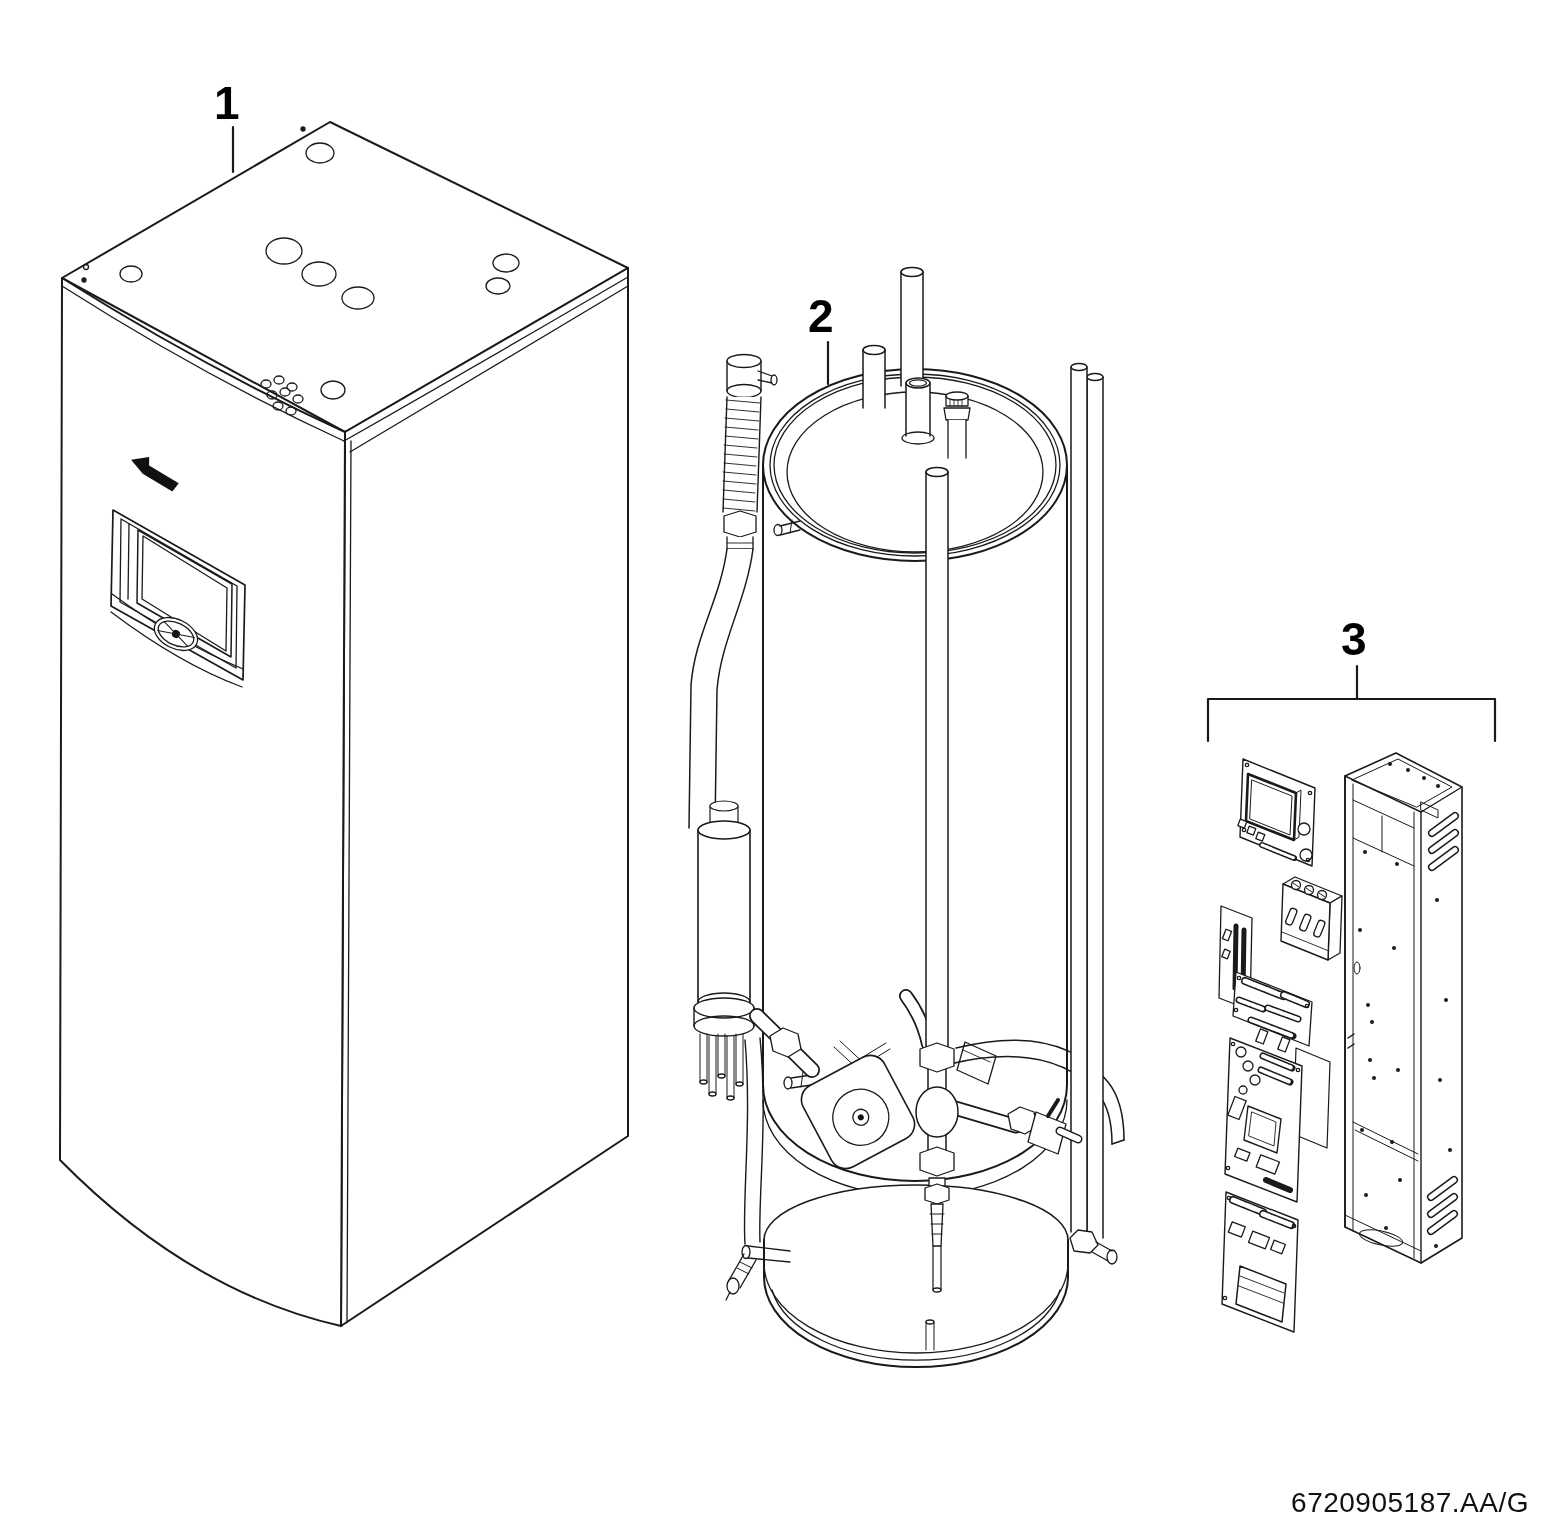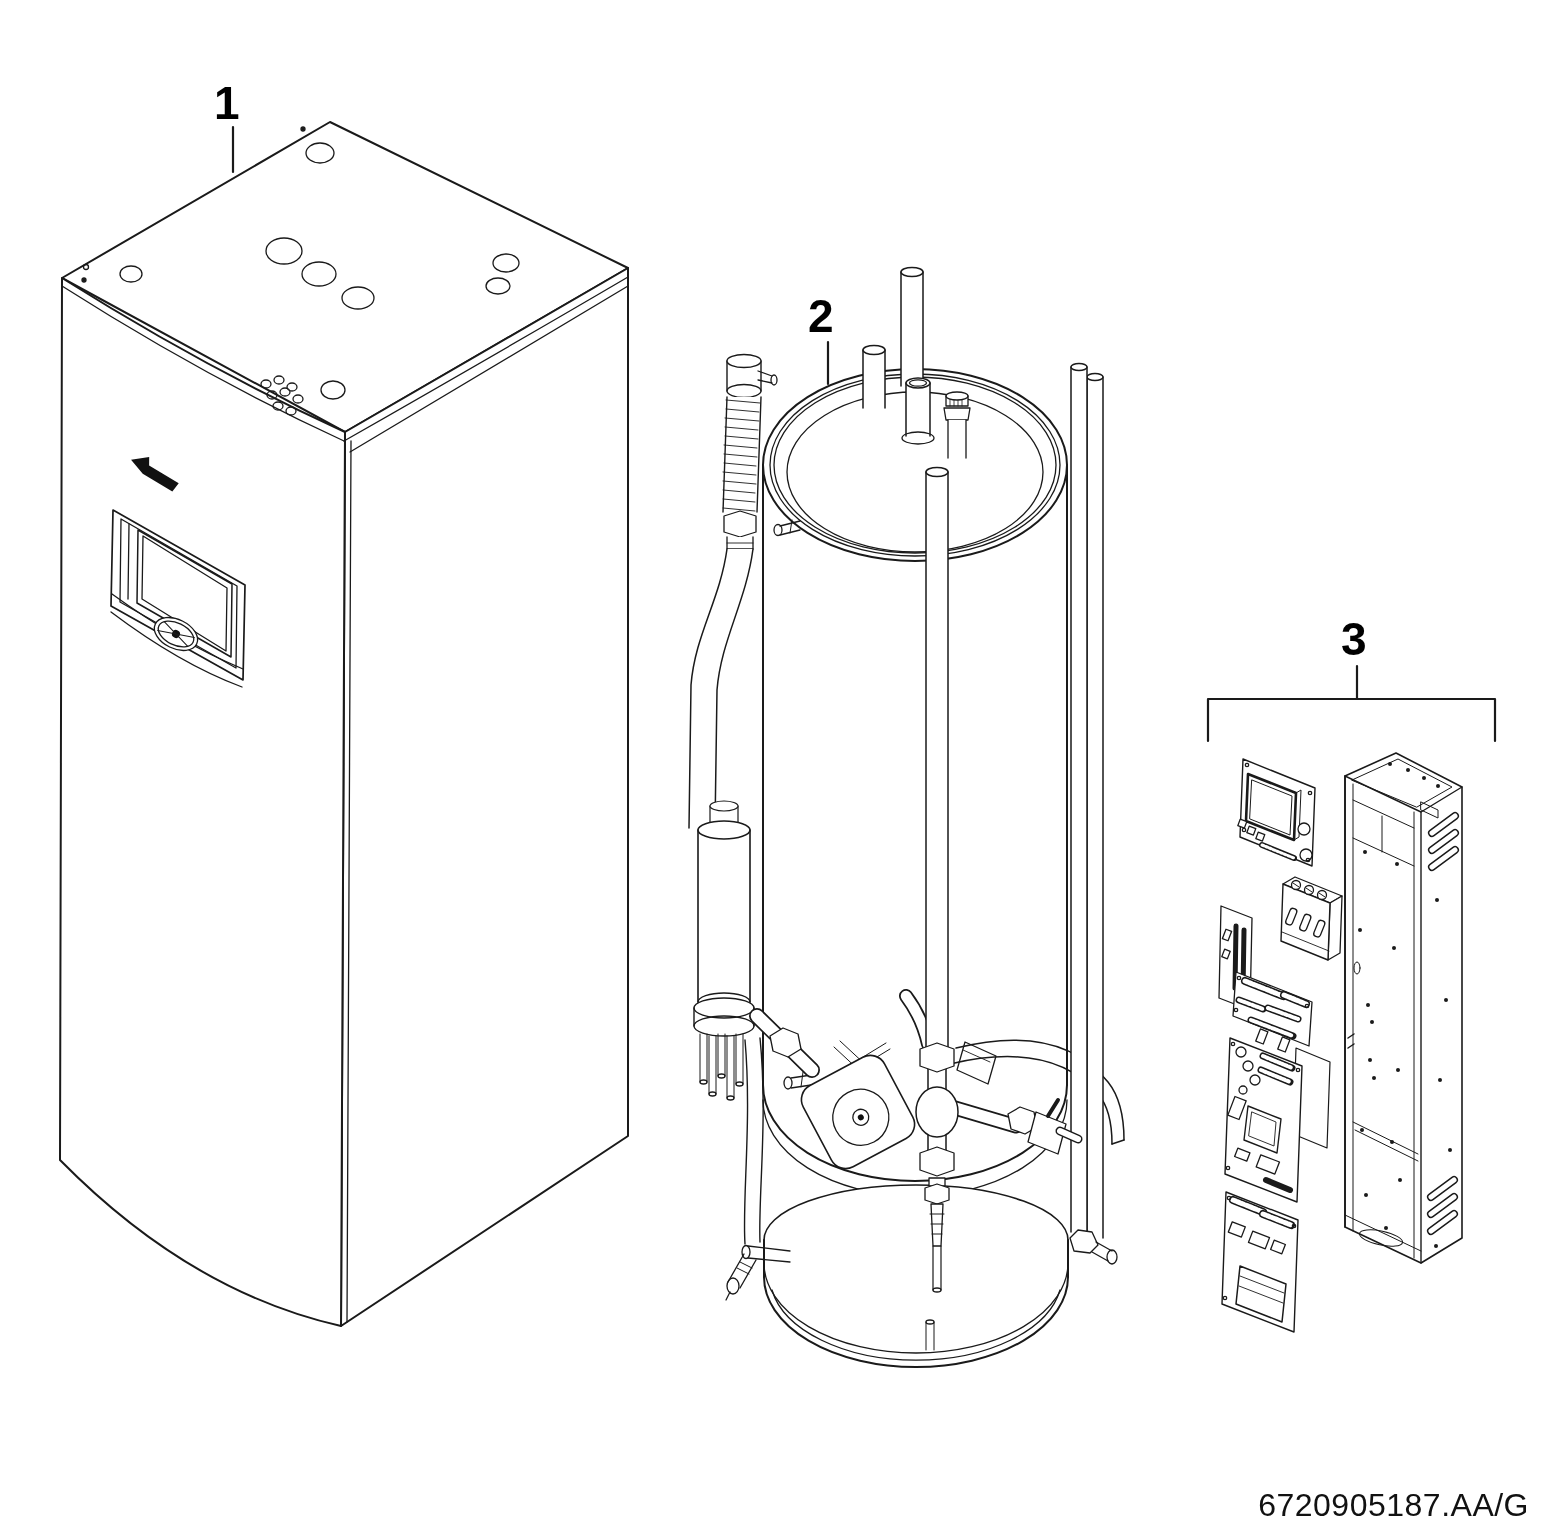--- a/index.html
+++ b/index.html
@@ -1,21 +1,21 @@
 <!DOCTYPE html>
 <html><head>
 <meta charset="utf-8">
 <style>
   html,body{margin:0;padding:0;background:#fff;}
   #canvas{position:relative;width:1545px;height:1536px;background:#fff;overflow:hidden;
           font-family:"Liberation Sans","DejaVu Sans",sans-serif;}
   #art{position:absolute;left:0;top:0;}
   .callout{position:absolute;font-weight:bold;font-size:46px;color:#000;line-height:1;
            font-family:"Liberation Sans","DejaVu Sans",sans-serif;}
-  .doc-code{position:absolute;right:16px;top:1487px;font-size:32px;color:#111;
+  .doc-code{position:absolute;right:16px;top:1487px;font-size:28px;color:#111;
             letter-spacing:0.5px;font-family:"Liberation Sans","DejaVu Sans",sans-serif;}
 </style>
 </head>
 <body>
 
 <div id="canvas">
 
 <svg id="art" width="1545" height="1536" viewBox="0 0 1545 1536" fill="none" stroke="#1a1a1a" stroke-width="1.3" stroke-linejoin="round" stroke-linecap="round">
 
   <g>

